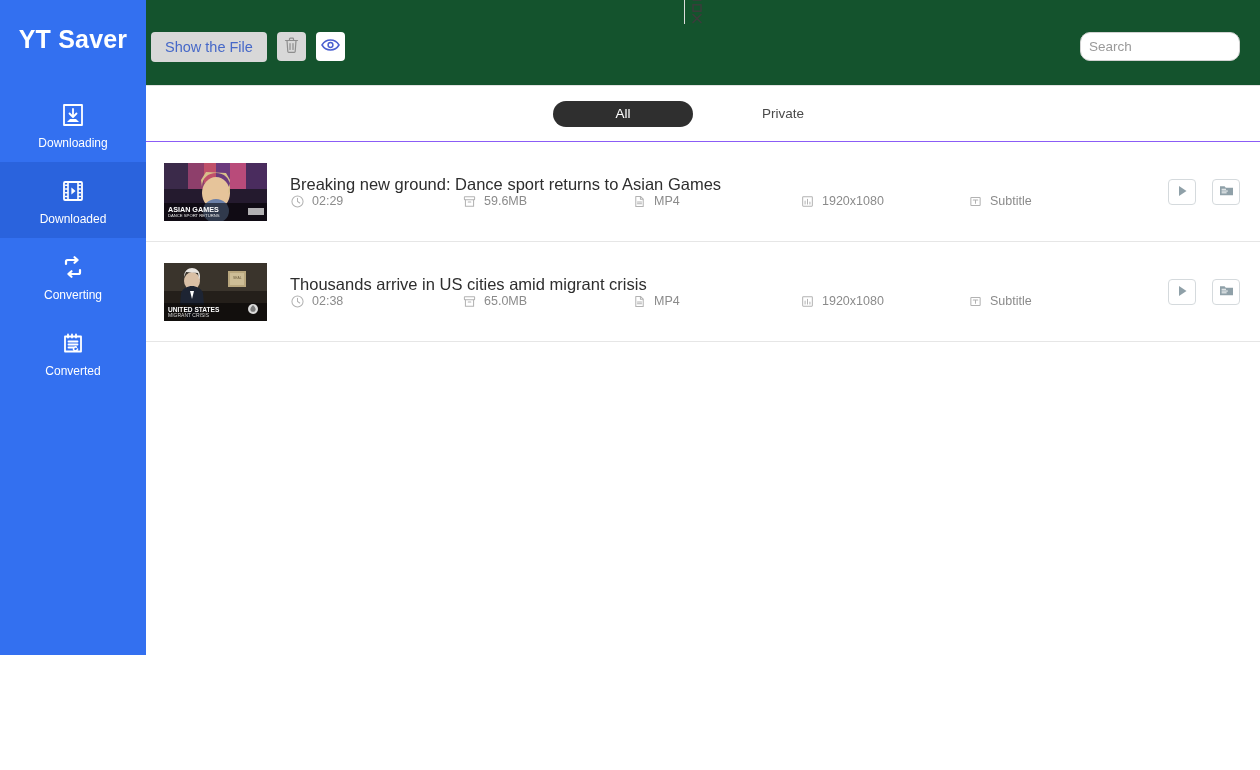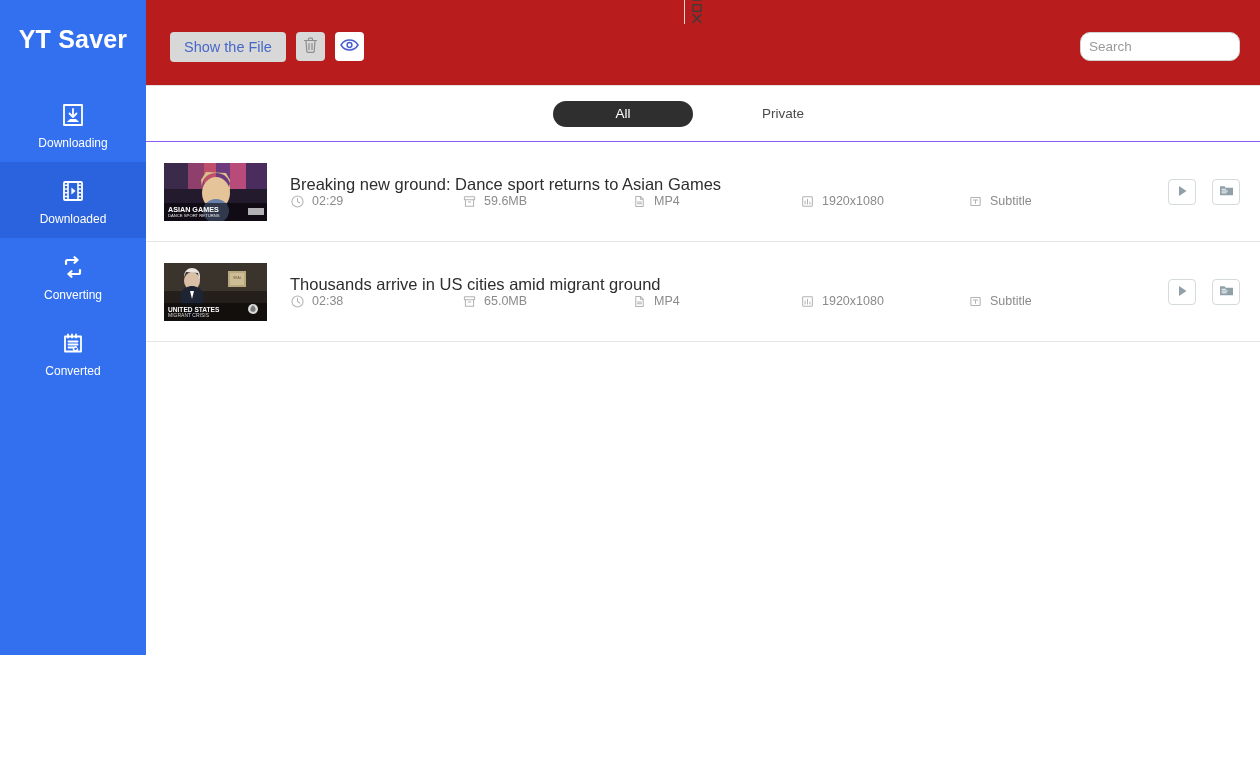--- a/index.html
+++ b/index.html
@@ -111,25 +111,25 @@
     display: flex; align-items: center; justify-content: center;
     border-left: 1px solid #dcdcdc;
     cursor: pointer;
     color: #3c3c3c;
     font-size: 13px;
   }
 
   
   .toolbar {
     height: 86px;
-    background: #b91c1c;
+    background: #14532d;
     border-bottom: 1px solid #e2e2e2;
     display: flex;
     align-items: center;
-    padding: 0 20px 0 24px;
+    padding: 0 20px 0 5px;
     position: relative;
   }
   .toolbar-left {
     display: flex;
     align-items: center;
     gap: 10px;
     margin-top: 8px;
   }
   .show-file-btn {
     background: #d8d8d8;
@@ -503,21 +503,21 @@
             <path d="M26 28l2 8 2-8z" fill="#ffffff"></path>
             <rect x="22" y="44" width="14" height="14" fill="#181b24"></rect>
             <rect x="0" y="40" width="103" height="18" fill="#000000" opacity="0.5"></rect>
             <text x="4" y="48.5" font-family="Liberation Sans, sans-serif" font-size="6.6" font-weight="bold" fill="#ffffff">UNITED STATES</text>
             <text x="4" y="54" font-family="Liberation Sans, sans-serif" font-size="5" fill="#d6d6d6">MIGRANT CRISIS</text>
             <circle cx="89" cy="46" r="5" fill="#ffffff" opacity="0.85"></circle>
             <path d="M89 42c1.6 1.8 2.6 3 2.6 4.2a2.6 2.6 0 1 1-5.2 0c0-1.2 1-2.4 2.6-4.2z" fill="#7b7b7b"></path>
           </svg>
         </div>
         <div class="row-body">
-          <div class="row-title">Thousands arrive in US cities amid migrant ground</div>
+          <div class="row-title">Thousands arrive in US cities amid migrant crisis</div>
           <div class="meta-row">
             <div class="meta m0">
               <span class="mi">
                 <svg width="13" height="13" viewBox="0 0 14 14" fill="none" stroke="#b2b2b2" stroke-width="1.1">
                     <circle cx="7" cy="7" r="6"></circle>
                     <path d="M7 3.6V7l2.4 1.6" stroke-linecap="round"></path>
                   </svg>
               </span>
               <span>02:38</span>
             </div>

